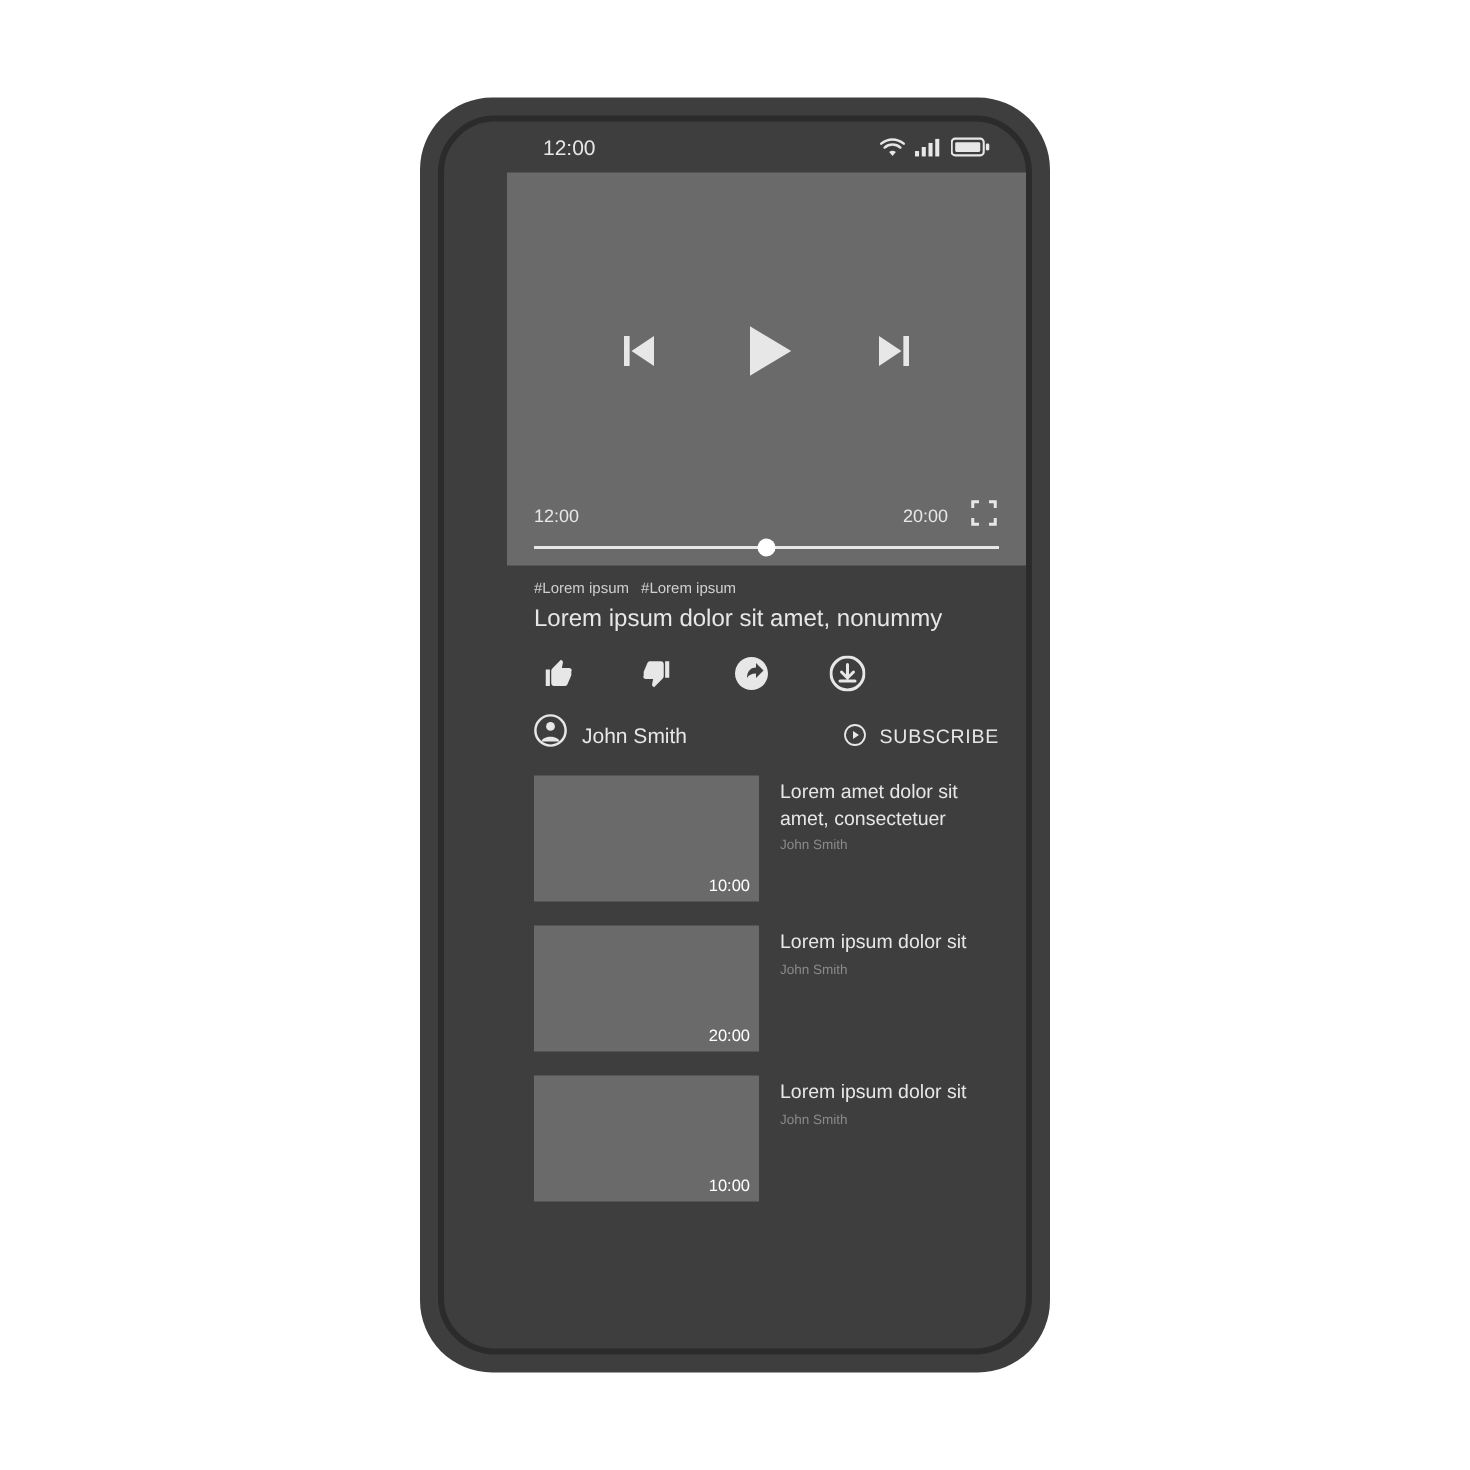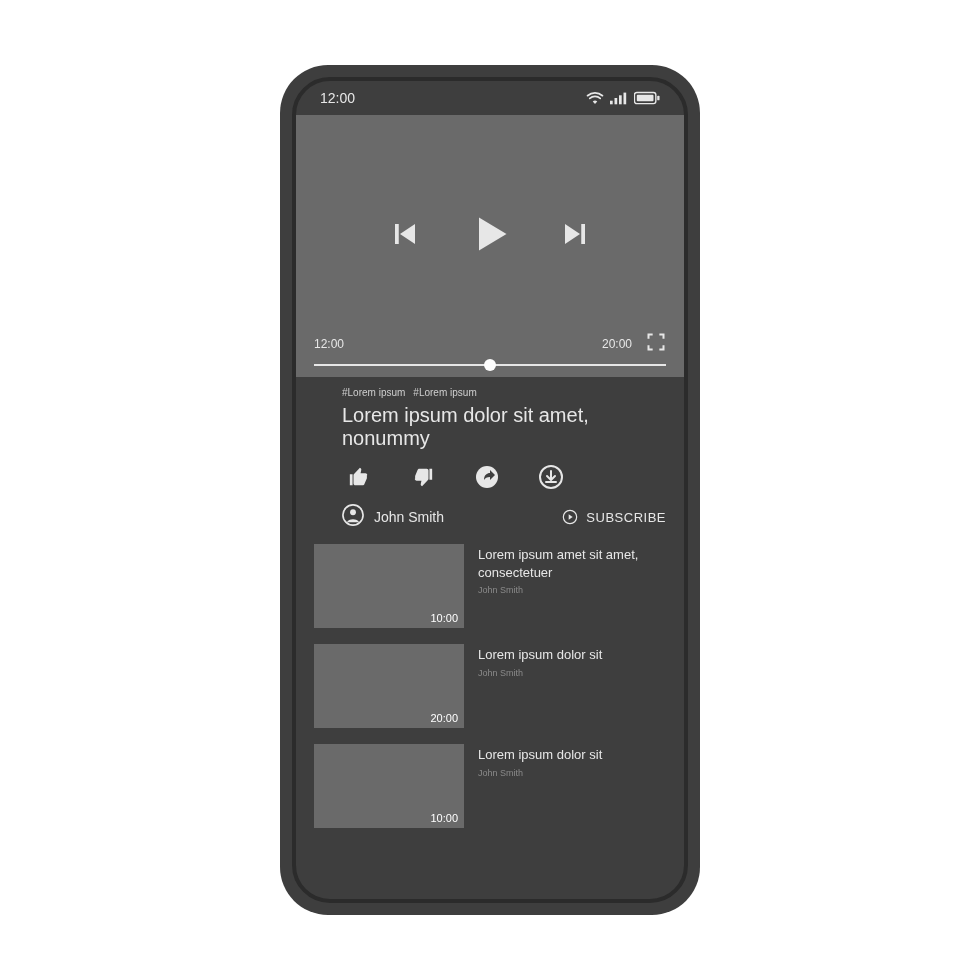--- a/index.html
+++ b/index.html
@@ -22,20 +22,21 @@
   }
   .phone-inner {
     width: 100%;
     height: 100%;
     background: #3e3e3e;
     border-radius: 38px;
     border: 4px solid #2b2b2b;
     overflow: hidden;
     display: flex;
     flex-direction: column;
+    padding-left: 42px;
   }
   
   .statusbar {
     height: 34px;
     display: flex;
     align-items: center;
     justify-content: space-between;
     padding: 0 24px;
     color: #e7e7e7;
     font-size: 14px;
@@ -90,25 +91,24 @@
     border-radius: 50%;
     background: #ffffff;
     transform: translateX(-50%);
   }
 
   
   .details {
     background: #3e3e3e;
     color: #e7e7e7;
     padding: 10px 18px 0 18px;
-    margin-left: 28px;
   }
   .hashtags { font-size: 10px; color: #cfcfcf; margin-bottom: 6px; display: flex; gap: 8px; }
   .hashtags span { display: inline-block; }
-  .title { font-size: 20px; font-weight: 400; margin-bottom: 12px; }
+  .title { font-size: 16px; font-weight: 400; margin-bottom: 12px; }
 
   .action-row {
     display: flex;
     gap: 38px;
     padding: 2px 4px 12px 4px;
   }
   .action-row .iconwrap { width: 26px; height: 26px; display:flex;align-items:center;justify-content:center; }
 
   .channel-row {
     display: flex;
@@ -274,21 +274,21 @@
         </div>
       </div>
     </div>
 
     <div class="related">
       <div class="card">
         <div class="thumb">
           <span class="dur">10:00</span>
         </div>
         <div class="card-text">
-          <div class="card-title">Lorem ipsum amet sit amet, consectetuer</div>
+          <div class="card-title">Lorem amet dolor sit amet, consectetuer</div>
           <div class="card-author">John Smith</div>
         </div>
       </div>
       <div class="card">
         <div class="thumb">
           <span class="dur">20:00</span>
         </div>
         <div class="card-text">
           <div class="card-title">Lorem ipsum dolor sit</div>
           <div class="card-author">John Smith</div>

